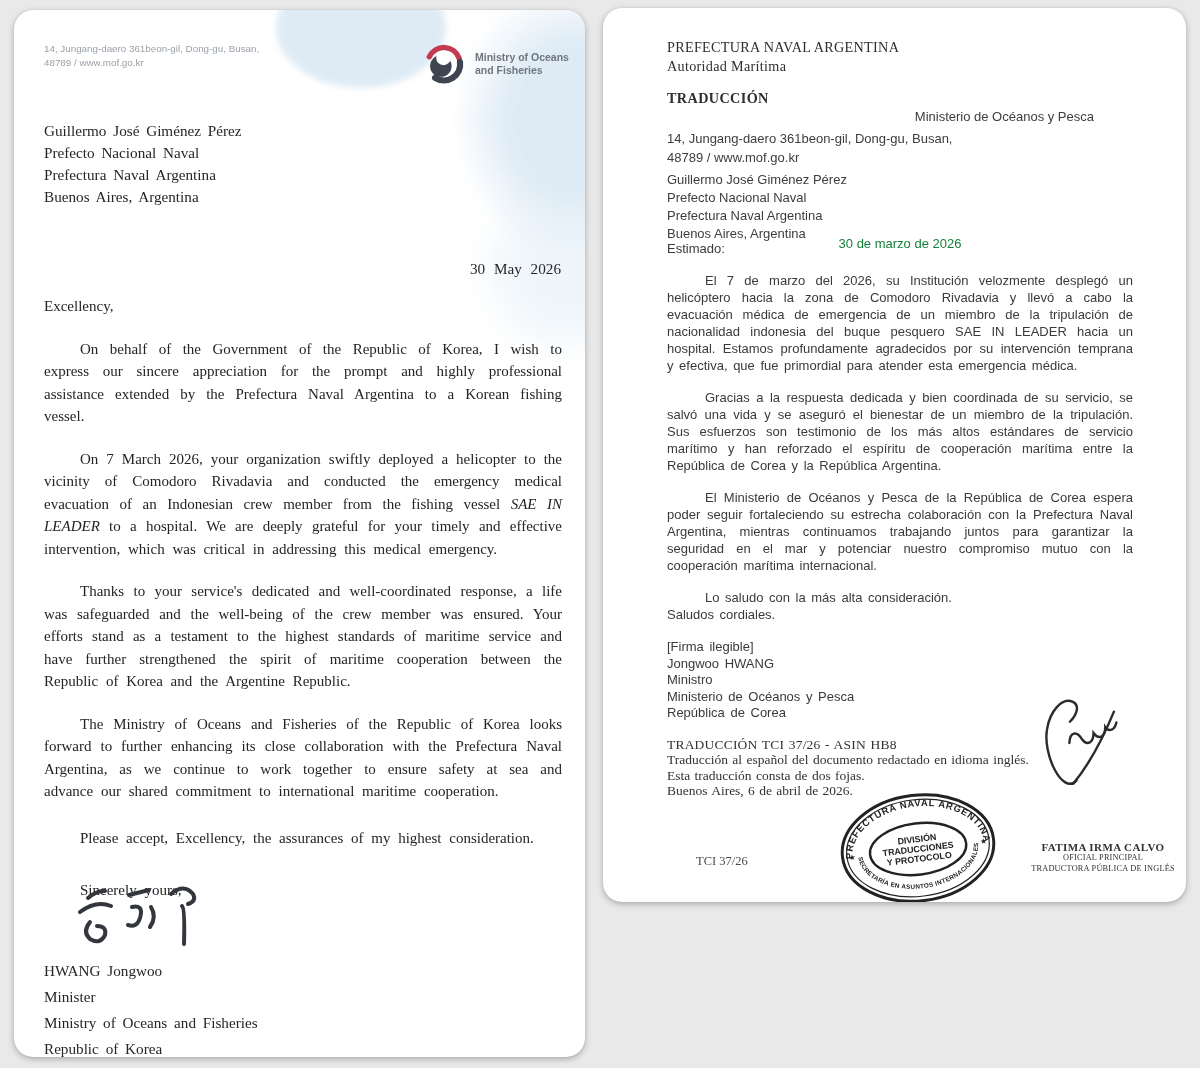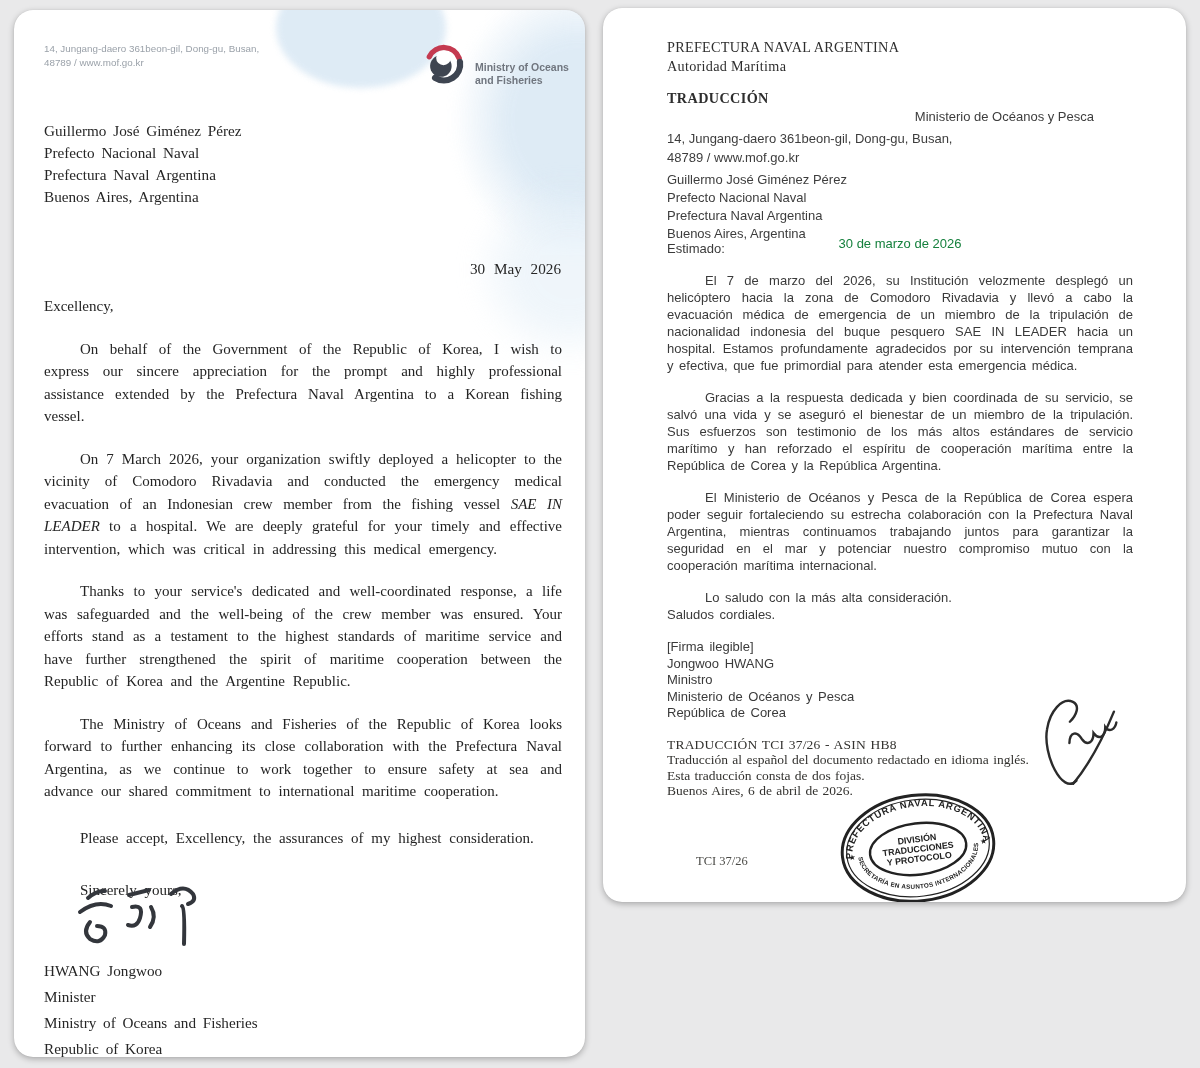--- a/index.html
+++ b/index.html
@@ -20,21 +20,21 @@
 
   
   .blob{position:absolute;border-radius:50%;pointer-events:none;}
   .blob1{left:262px;top:-42px;width:170px;height:120px;background:#d9e8f4;opacity:.85;filter:blur(3px);}
   .blob2{left:438px;top:-30px;width:250px;height:280px;background:radial-gradient(closest-side,#d9e8f4 55%,rgba(217,232,244,0));opacity:.85;filter:blur(6px);}
   .blob3{left:455px;top:165px;width:200px;height:190px;background:radial-gradient(closest-side,#e2eef7 50%,rgba(226,238,247,0));opacity:.55;filter:blur(10px);}
 
   
   .l-address{position:absolute;left:30px;top:32px;font-family:"Liberation Sans",sans-serif;
     font-size:9.8px;line-height:14px;color:#9aa1a9;}
-  .l-logo{position:absolute;left:407px;top:31px;display:flex;align-items:flex-end;gap:8px;}
+  .l-logo{position:absolute;left:407px;top:31px;display:flex;align-items:center;gap:8px;}
   .l-logo-text{font-family:"Liberation Sans",sans-serif;font-size:10.5px;line-height:13px;
     color:#70767f;font-weight:bold;white-space:pre-line;}
   .l-recipient{position:absolute;left:30px;top:110px;font-size:15.2px;line-height:22px;color:#262626;word-spacing:3px;}
   .l-date{position:absolute;left:30px;top:250px;width:517px;text-align:right;font-size:15.2px;color:#262626;word-spacing:5px;}
   .l-body{position:absolute;left:30px;top:285px;width:518px;font-size:15px;line-height:22.5px;
     color:#242424;text-align:justify;word-spacing:4px;}
   .l-body p{margin:0 0 20px 0;}
   .l-body p.ind{text-indent:36px;}
   .l-body p.sp-top{margin-top:24px;}
   .l-body p.signoff{margin-top:30px;}
@@ -204,15 +204,20 @@
       <text font-size="6.4" font-weight="bold" letter-spacing="0.3">
         <textPath href="#stampArcBottom" startOffset="50%" text-anchor="middle">SECRETARÍA EN ASUNTOS INTERNACIONALES</textPath>
       </text>
       <text x="80" y="50" text-anchor="middle" font-size="9" font-weight="bold">DIVISIÓN</text>
       <text x="80" y="60" text-anchor="middle" font-size="9" font-weight="bold">TRADUCCIONES</text>
       <text x="80" y="70" text-anchor="middle" font-size="9" font-weight="bold">Y PROTOCOLO</text>
       <text x="9" y="60" font-size="8">★</text>
       <text x="143" y="60" font-size="8">★</text>
     </svg>
 
+    <div class="r-translator">
+      <div class="t-name">FATIMA IRMA CALVO</div>
+      <div class="t-sub">OFICIAL PRINCIPAL</div>
+      <div class="t-sub">TRADUCTORA PÚBLICA DE INGLÉS</div>
+    </div>
   </div>
 
 </div>
 
 </body></html>

